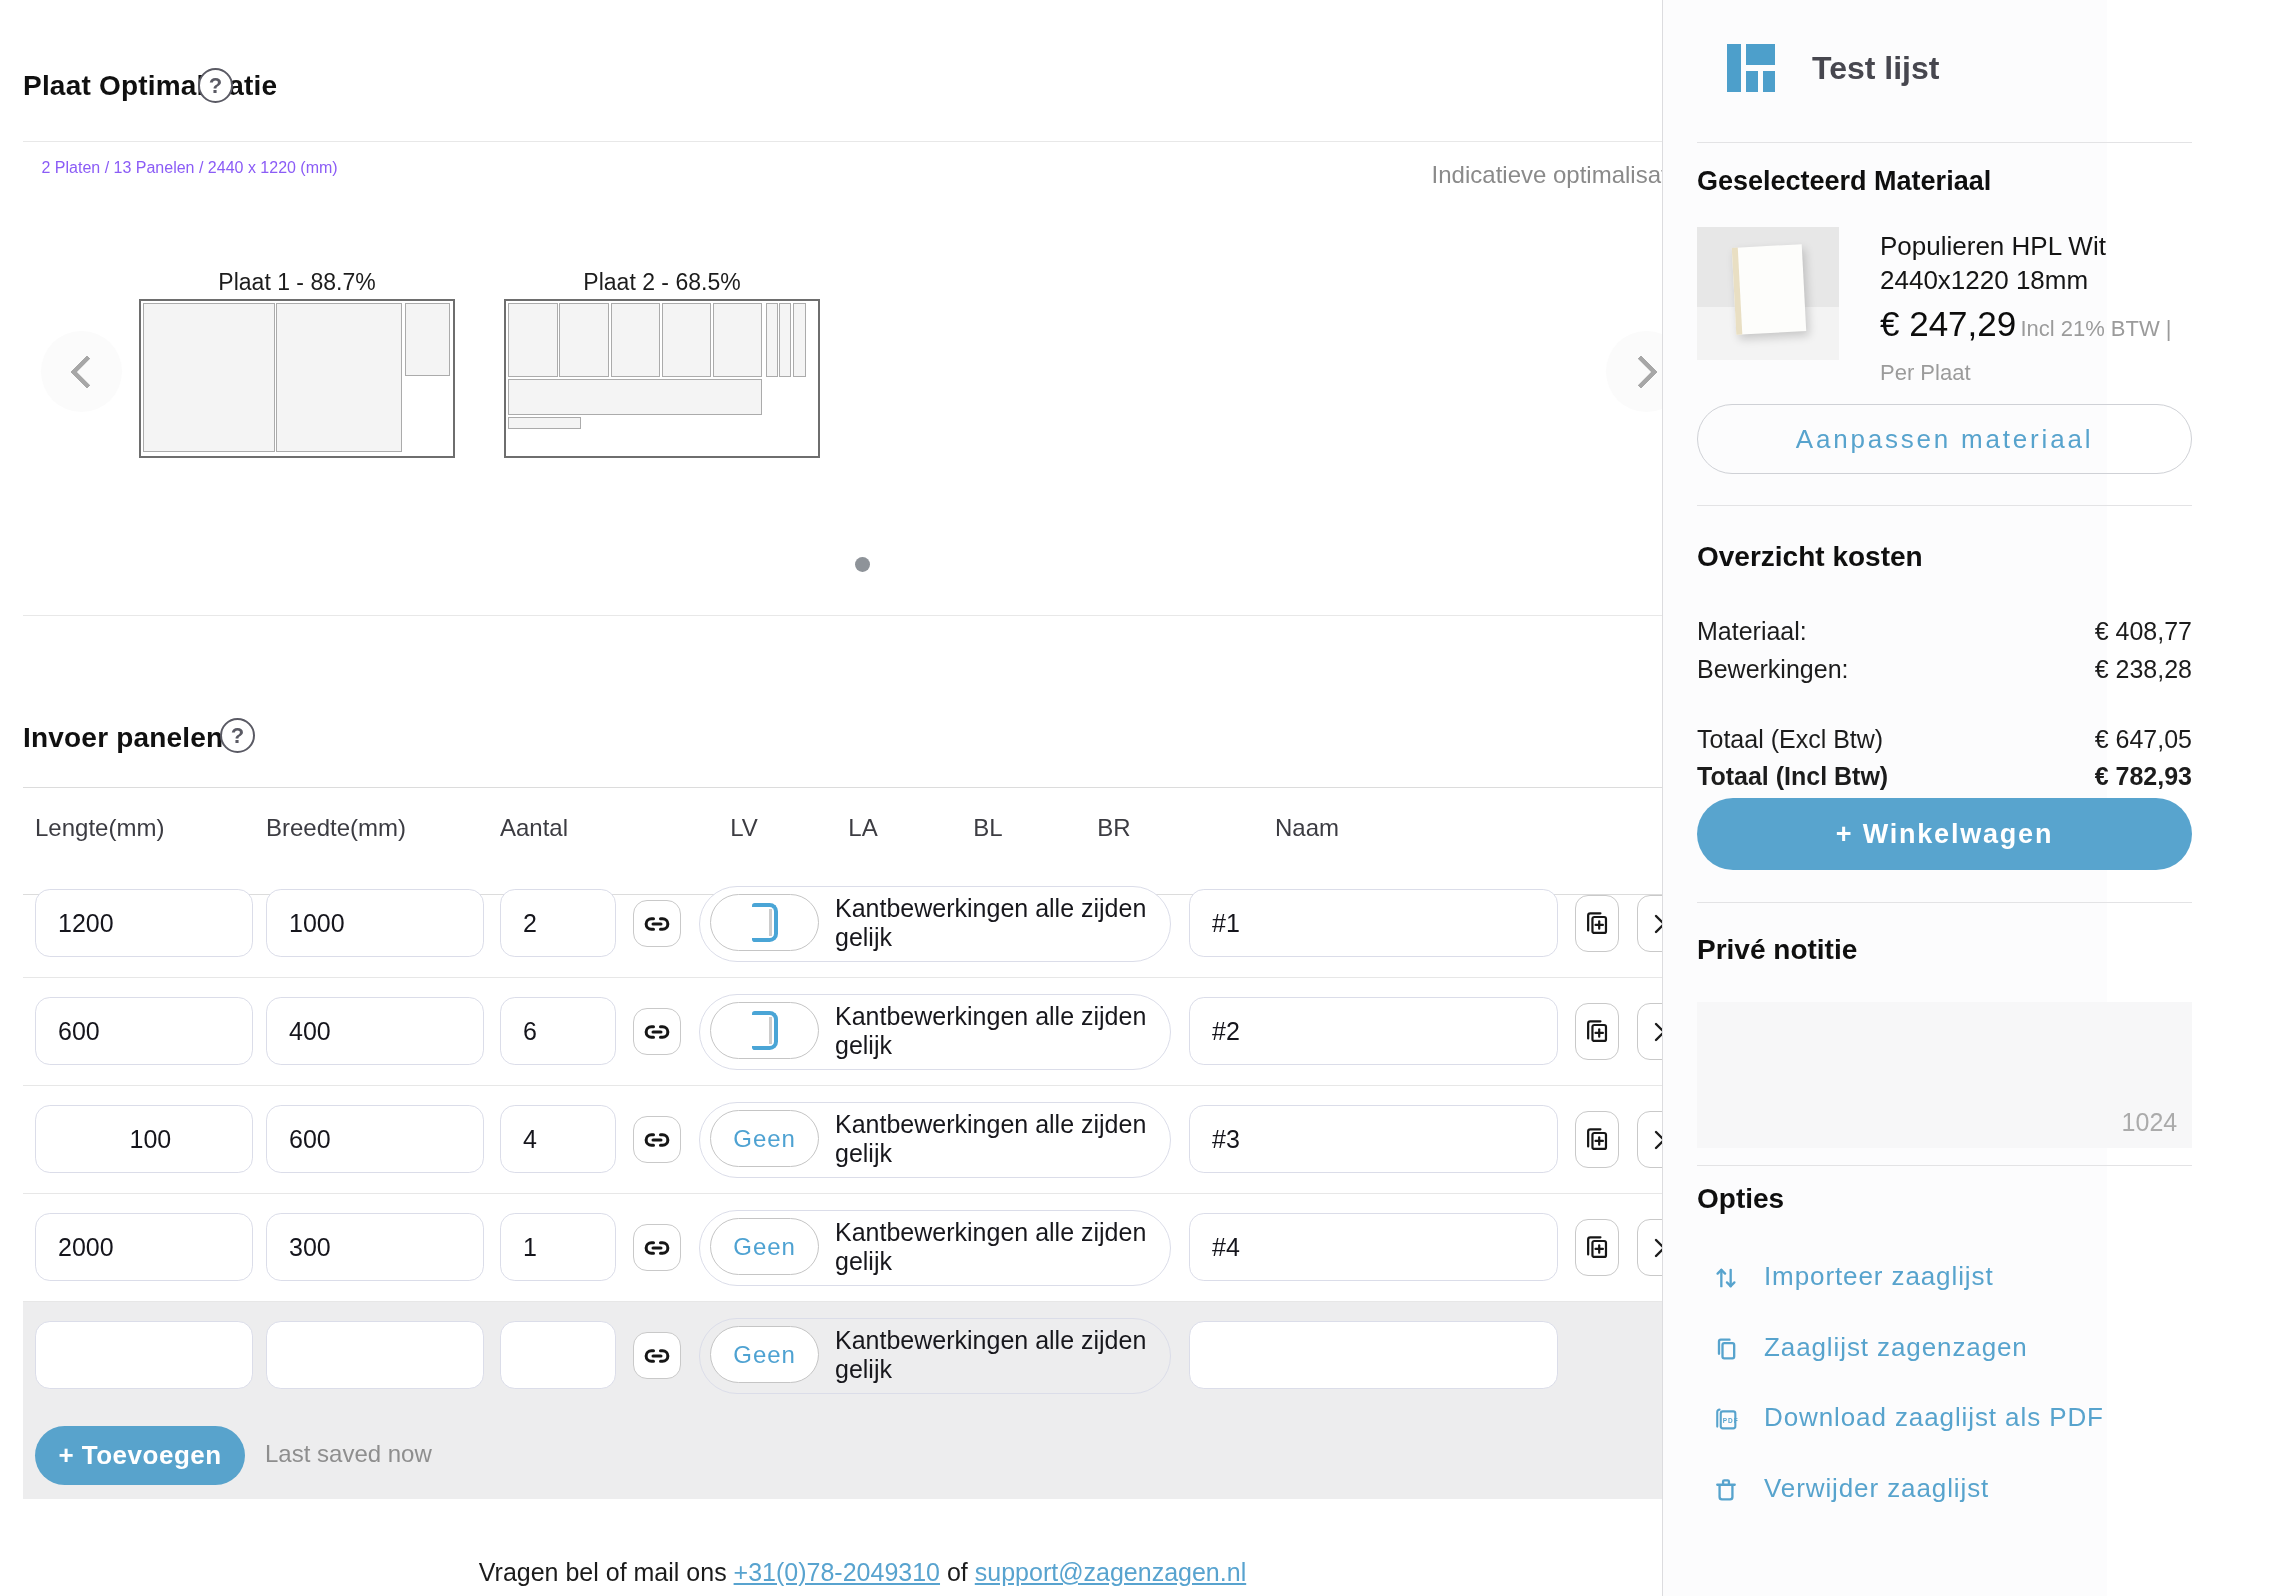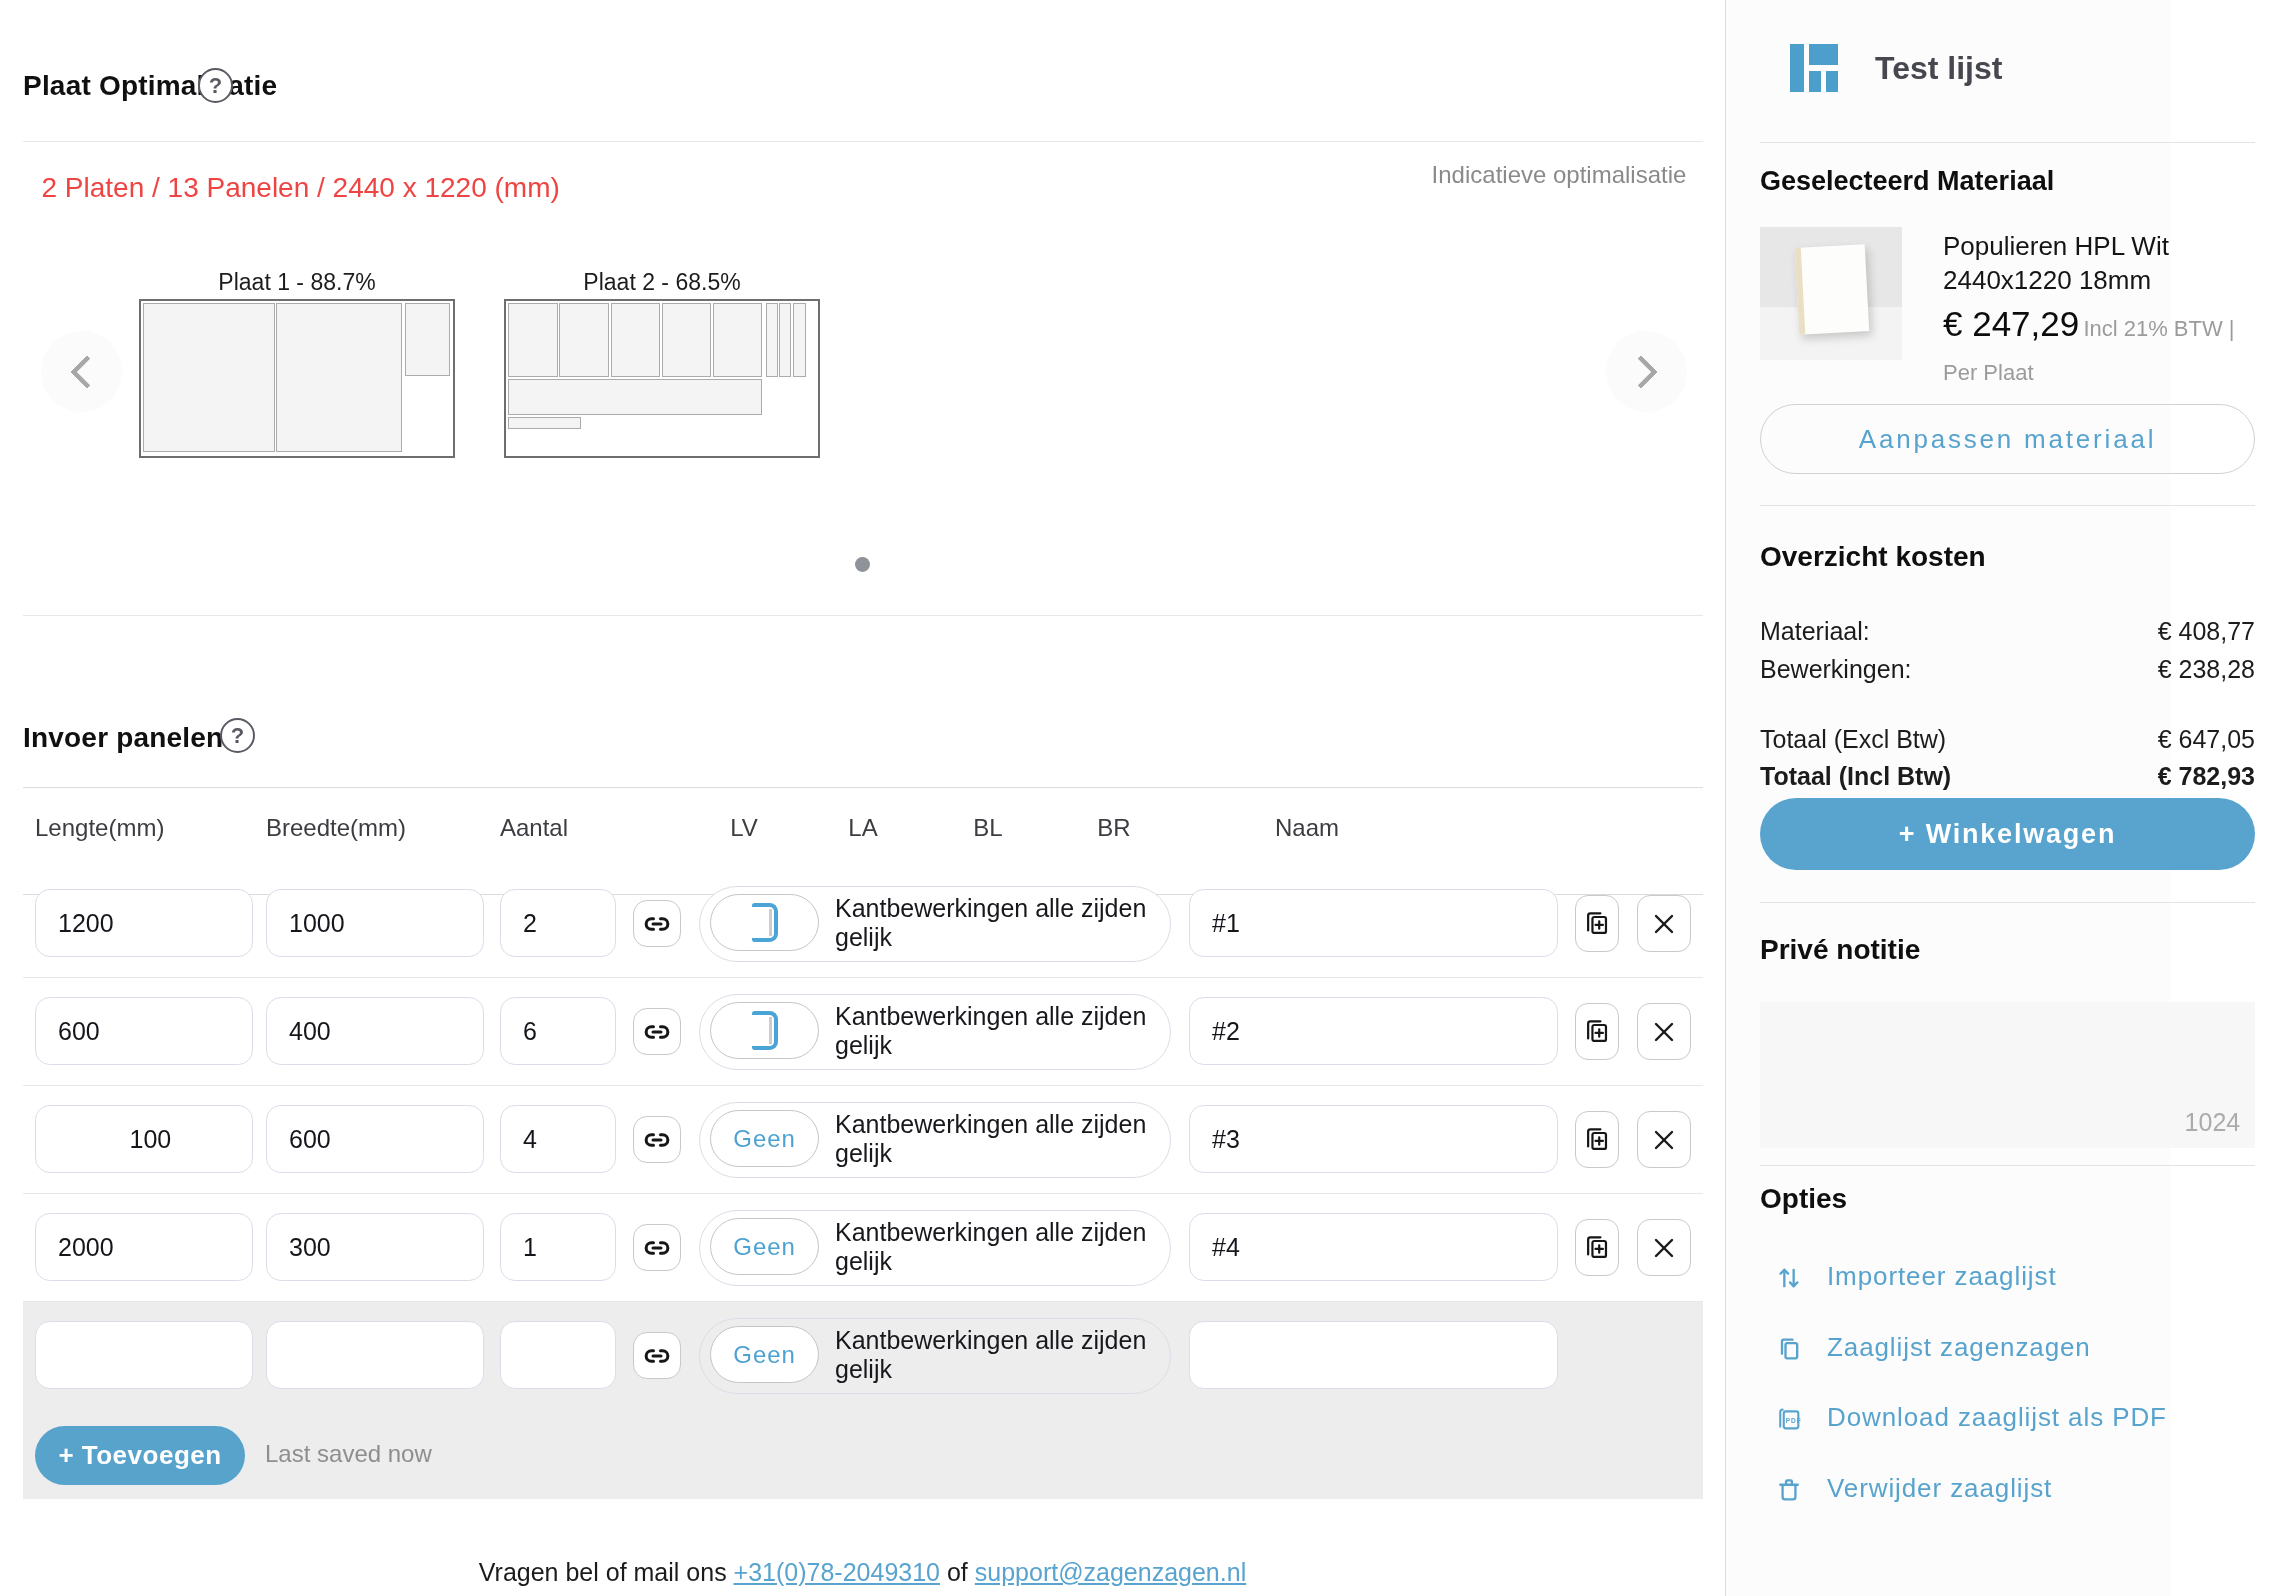--- a/index.html
+++ b/index.html
@@ -10,21 +10,21 @@
   .main { position:absolute; left:0; top:0; width:1725px; height:1597px; background:#fff; }
 
   .h-main { position:absolute; font-size:28px; font-weight:700; color:#101010; letter-spacing:0.2px; }
 
   .help { position:absolute; width:35px; height:35px; border:2.8px solid #5a5a64; border-radius:50%;
           color:#5a5a64; font-size:22px; font-weight:700; display:flex; align-items:center; justify-content:center;
           cursor:pointer; background:#fff; }
 
   .carousel { position:absolute; left:23px; top:141px; width:1680px; height:475px;
               border-top:0.9px solid #e8e8e8; border-bottom:0.9px solid #e8e8e8; background:#fff; }
-  .car-summary { position:absolute; left:18.5px; top:30px; font-size:28px; color:#ef4444; }
+  .car-summary { position:absolute; left:18.5px; top:17px; font-size:16px; color:#8b5cf6; }
   .car-note { position:absolute; right:16.6px; top:18.5px; font-size:24px; color:#8a8a8a; }
 
   .sheet-label { position:absolute; width:316px; text-align:center; font-size:23px; color:#1c1c1c; }
   .sheet-box { position:absolute; width:316px; height:159px; border:2.8px solid #6e6e6e; background:#fff; }
   .panel-rect { position:absolute; background:#f4f4f4; border:0.9px solid #ababab; }
 
   .arrow { position:absolute; width:81px; height:81px; border-radius:50%; background:#fbfbfb;
            display:flex; align-items:center; justify-content:center; cursor:pointer; }
   .chev { width:24px; height:24px; border-left:5.5px solid #a7a7a7; border-bottom:5.5px solid #a7a7a7; border-radius:1.8px; }
   .chev-left  { transform:rotate(45deg); margin-left:11px; }
@@ -67,21 +67,21 @@
   .gray-band { position:absolute; left:23px; top:1302px; width:1680px; height:197px; background:#ededee; }
   .add-btn { position:absolute; left:12px; top:124px; width:210px; height:59px; border:none; border-radius:29.5px;
              background:#58a3cc; color:#fff; font-family:"Liberation Sans", sans-serif; font-size:26px;
              font-weight:700; letter-spacing:0.5px; cursor:pointer; }
   .last-saved { position:absolute; left:242px; top:138px; font-size:24px; color:#8e8e8e; }
 
   .footer { position:absolute; left:0; top:1558px; width:1725px; text-align:center; font-size:25px; color:#1b1b1b; }
   .footer a { color:#58a3cf; text-decoration:underline; cursor:pointer; }
 
   
-  .sidebar { position:absolute; left:1725px; top:0; width:445px; height:1597px; background:#fcfcfd;
+  .sidebar { position:absolute; left:1662px; top:0; width:445px; height:1597px; background:#fcfcfd;
              border-left:0.9px solid #dcdcdf;padding-left:8px; }
   .sb-divider { position:absolute; left:34px; width:495px; height:0.9px; background:#e3e3e5; }
 
   .logo { position:absolute; left:64px; top:44px; width:48px; height:48px; }
   .logo div { position:absolute; background:#4d9fcb; }
   .logo .l1 { left:0; top:0; width:14px; height:48px; }
   .logo .l2 { left:19.4px; top:0; width:29px; height:21px; }
   .logo .l3 { left:19.4px; top:27px; width:12px; height:21px; }
   .logo .l4 { left:36px; top:27px; width:12px; height:21px; }
   .sb-title { position:absolute; left:149px; top:50px; font-size:32px; font-weight:600; color:#47474f; }

